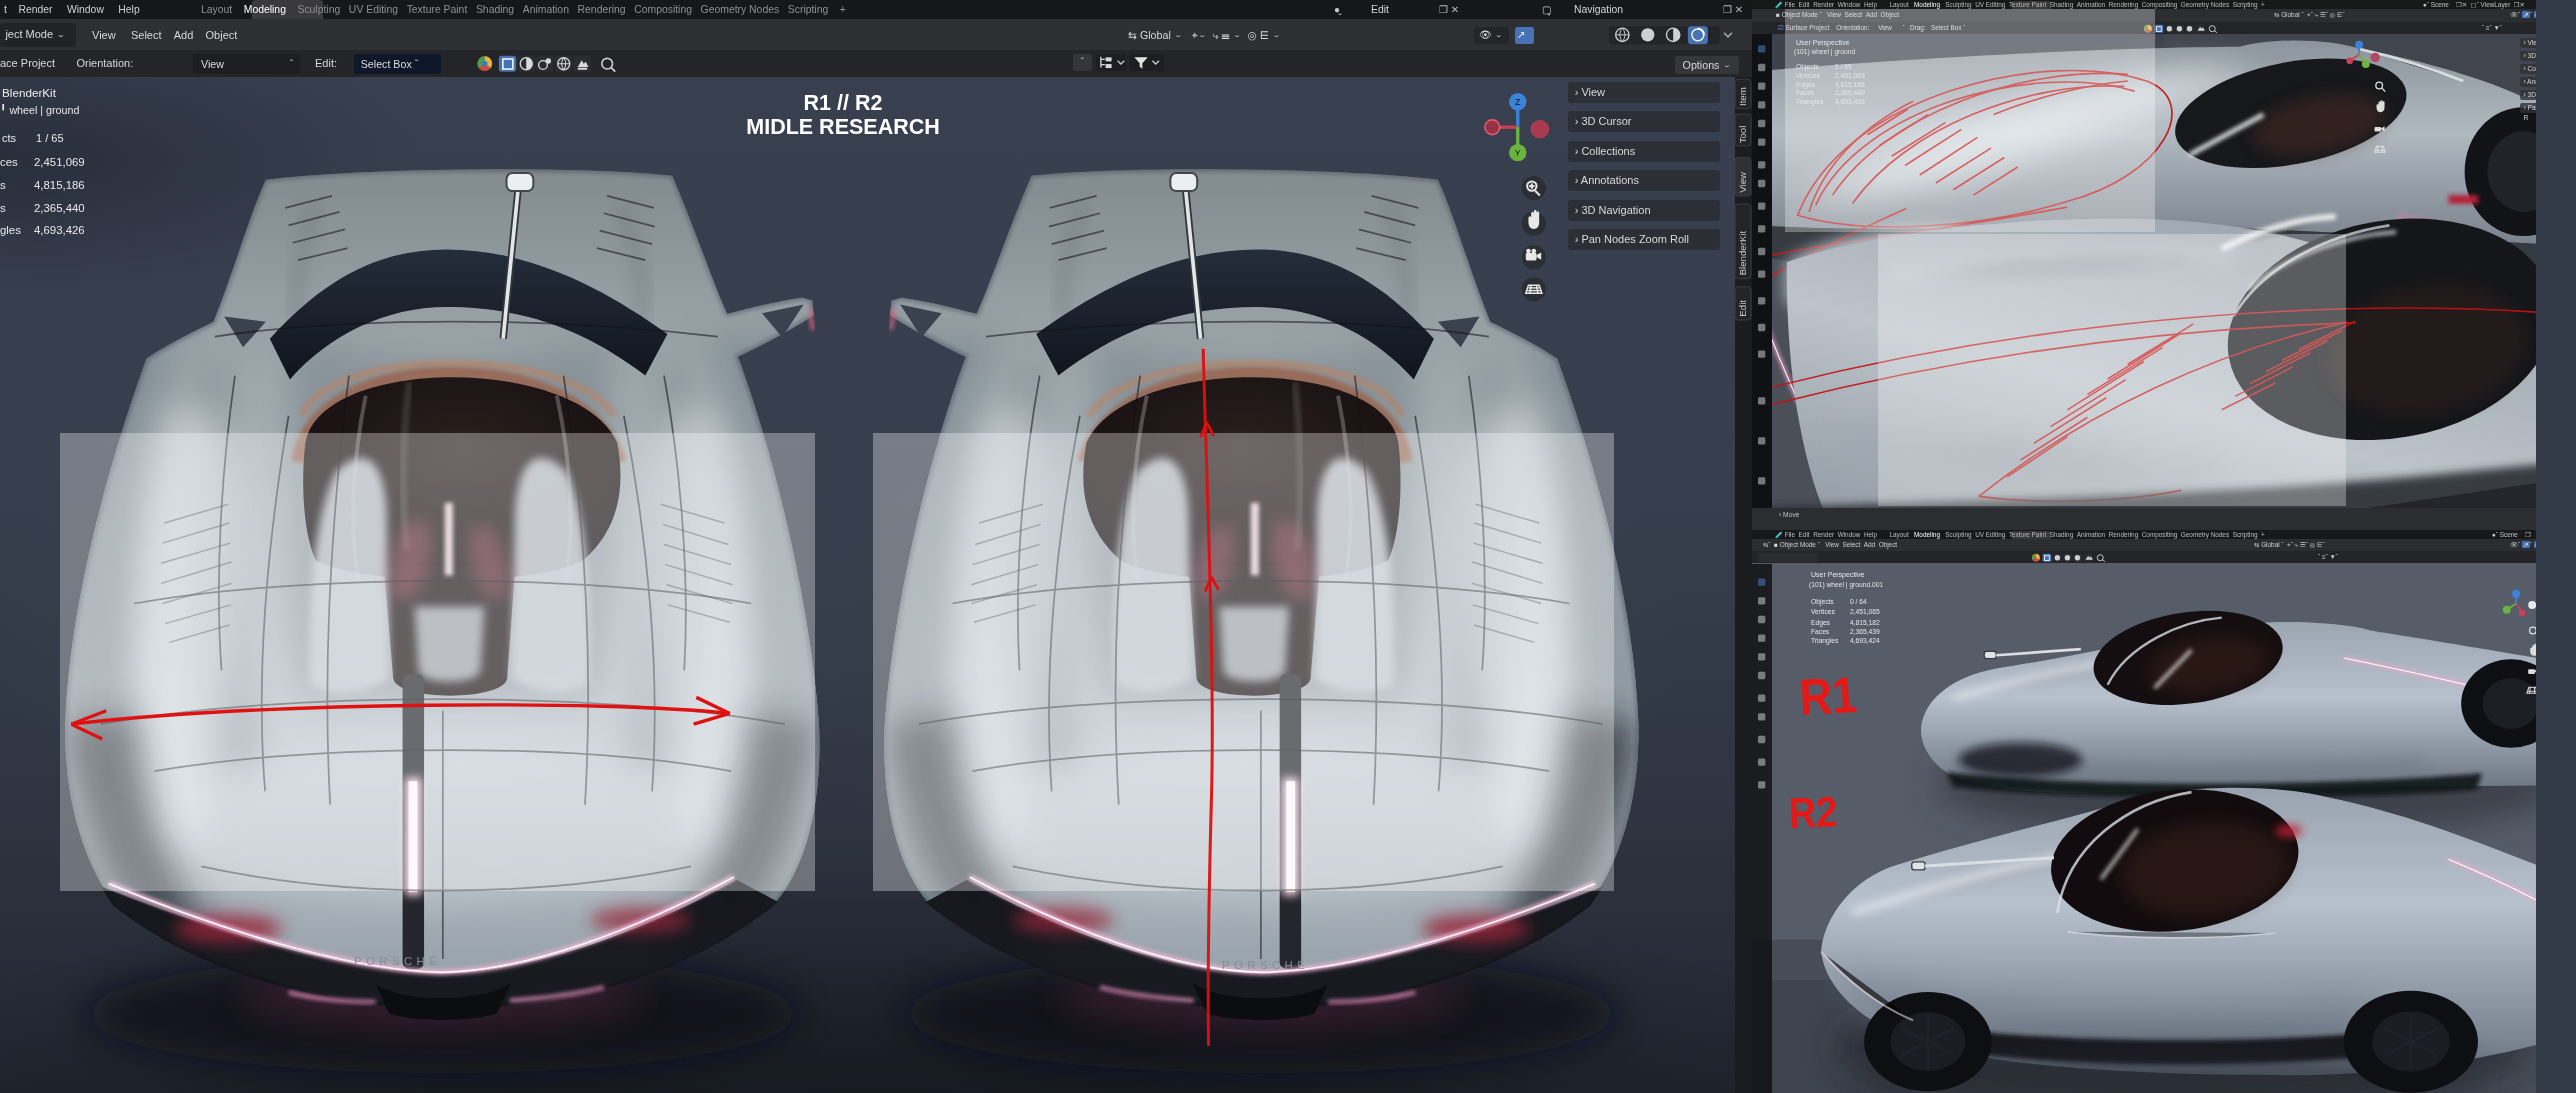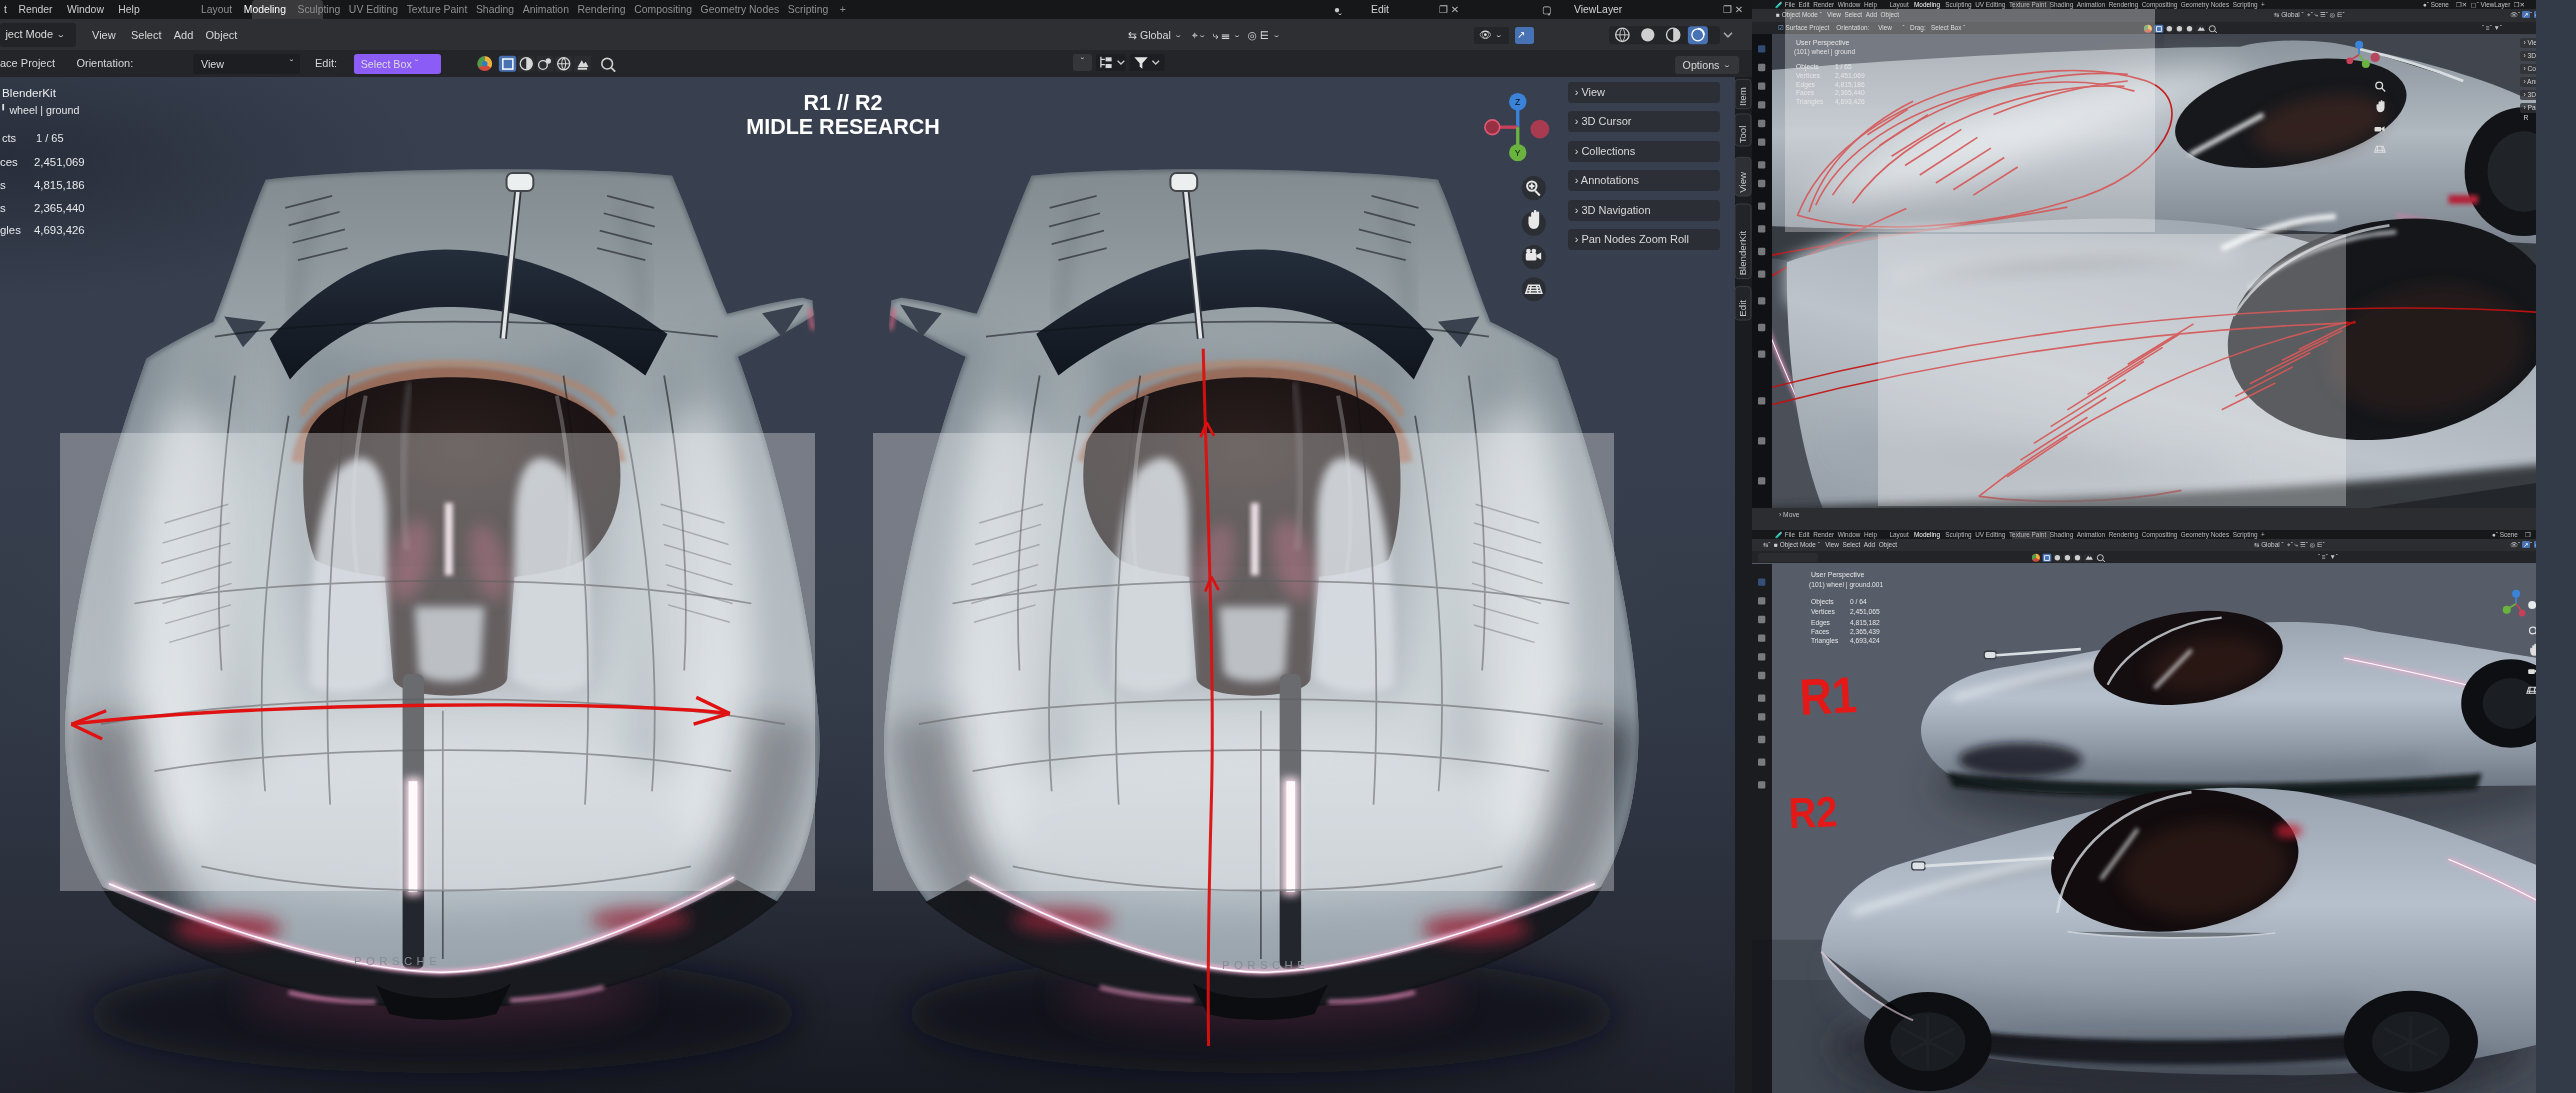--- a/index.html
+++ b/index.html
@@ -12,21 +12,21 @@
 <div class="a" id="root" style="left:0;top:0;width:2536px;height:1093px;overflow:hidden">
 
 <div class="a" style="left:0;top:0;width:1752px;height:19px;background:#161719"></div>
 <div class="a" style="left:252px;top:0;width:71px;height:19px;background:#3a3a3d;border-radius:3.4px 3.4px 0 0"></div>
 <div class="tx" style="left:4px;top:0;height:19px;line-height:19px;font-size:10.4px;color:#cfcfd1">t&nbsp;&nbsp;&nbsp;&nbsp;Render&nbsp;&nbsp;&nbsp;&nbsp;&nbsp;Window&nbsp;&nbsp;&nbsp;&nbsp;&nbsp;Help</div>
 <div class="tx" style="left:201px;top:0;height:19px;line-height:19px;font-size:10.4px;color:#8f9092">Layout&nbsp;&nbsp;&nbsp;&nbsp;<span style="color:#fff">Modeling</span>&nbsp;&nbsp;&nbsp;&nbsp;Sculpting&nbsp;&nbsp;&nbsp;UV&nbsp;Editing&nbsp;&nbsp;&nbsp;Texture&nbsp;Paint&nbsp;&nbsp;&nbsp;Shading&nbsp;&nbsp;&nbsp;Animation&nbsp;&nbsp;&nbsp;Rendering&nbsp;&nbsp;&nbsp;Compositing&nbsp;&nbsp;&nbsp;Geometry&nbsp;Nodes&nbsp;&nbsp;&nbsp;Scripting&nbsp;&nbsp;&nbsp;&nbsp;+</div>
 <div class="tx" style="left:1334px;top:0;height:19px;line-height:19px;font-size:10px;color:#c8c8ca">●̬</div>
     <div class="tx" style="left:1371px;top:0;height:19px;line-height:19px;font-size:10.4px;color:#d5d5d7">Edit</div>
     <div class="tx" style="left:1439px;top:0;height:19px;line-height:19px;font-size:10px;color:#b8b8ba">❐&nbsp;✕</div>
     <div class="tx" style="left:1542px;top:0;height:19px;line-height:19px;font-size:10px;color:#c8c8ca">▢̬</div>
-    <div class="tx" style="left:1574px;top:0;height:19px;line-height:19px;font-size:10.4px;color:#d5d5d7">ViewLayer</div>
+    <div class="tx" style="left:1574px;top:0;height:19px;line-height:19px;font-size:10.4px;color:#d5d5d7">Navigation</div>
     <div class="tx" style="left:1723px;top:0;height:19px;line-height:19px;font-size:10px;color:#b8b8ba">❐&nbsp;✕</div>
 
 <div class="a" style="left:0;top:19px;width:1752px;height:32px;background:#2e2f33"></div>
 <div class="btn" style="left:0;top:23px;width:76px;height:23.5px;line-height:23.5px;font-size:11px;padding-left:5.4px">ject Mode <span class="chev">⌄</span></div>
 <div class="tx" style="left:92px;top:19px;height:32px;line-height:32px;font-size:11px;color:#d8d8da">View&nbsp;&nbsp;&nbsp;&nbsp;&nbsp;Select&nbsp;&nbsp;&nbsp;&nbsp;Add&nbsp;&nbsp;&nbsp;&nbsp;Object</div>
 <div class="tx" style="left:1128px;top:19px;height:32px;line-height:32px;font-size:10.7px;color:#d8d8da">⇆&nbsp;Global&nbsp;<span class="chev">⌄</span>&nbsp;&nbsp;&nbsp;⌖<span class="chev">⌄</span>&nbsp;&nbsp;⤷&nbsp;☰&nbsp;<span class="chev">⌄</span>&nbsp;&nbsp;◎&nbsp;⋿&nbsp;<span class="chev">⌄</span></div>
 <div class="a" style="left:1474px;top:27px;width:35px;height:17.4px;background:#242529;border-radius:2.7px"></div>
 <div class="tx" style="left:1479px;top:19px;height:32px;line-height:32px;font-size:10px;color:#e0e0e0">👁&nbsp;<span class="chev">⌄</span></div>
 <div class="a" style="left:1515px;top:27px;width:19px;height:17.4px;background:#4772b3;border-radius:2.7px"></div>
 <div class="tx" style="left:1517px;top:19px;height:32px;line-height:32px;font-size:10px;color:#fff">↗</div>
@@ -40,21 +40,21 @@
  <rect x="118" y="0" width="30" height="27" rx="5" fill="#4772b3"></rect>
       <circle cx="133" cy="13" r="9" fill="none" stroke="#fff" stroke-width="2"></circle>
       <path d="M133 4a9 9 0 0 1 9 9" stroke="#fff" stroke-width="3" fill="none"></path>
  <path d="M172 10l6 6 6-6" stroke="#aaa" stroke-width="2.2" fill="none"></path>
 </svg>
 
 <div class="a" style="left:0;top:50px;width:1752px;height:27px;background:#242529"></div>
 <div class="tx" style="left:0;top:50px;height:27px;line-height:27px;font-size:11px;color:#d8d8da">ace Project&nbsp;&nbsp;&nbsp;&nbsp;&nbsp;&nbsp;&nbsp;Orientation:</div>
 <div class="a" style="left:193px;top:54px;width:107px;height:20px;background:#1d1e22;border-radius:2.7px;color:#dcdcdd;font-size:10.7px;line-height:20px;padding-left:8px">View<span class="a" style="right:6.7px">ˇ</span></div>
 <div class="tx" style="left:315px;top:50px;height:27px;line-height:27px;font-size:11px;color:#d8d8da">Edit:</div>
-<div class="a" style="left:354px;top:54px;width:87px;height:20px;background:#8b5cf6;border-radius:2.7px;color:#dcdcdd;font-size:10.7px;line-height:20px;padding-left:6.7px">Select Box ˇ</div>
+<div class="a" style="left:354px;top:54px;width:87px;height:20px;background:#0f172a;border-radius:2.7px;color:#dcdcdd;font-size:10.7px;line-height:20px;padding-left:6.7px">Select Box ˇ</div>
 <svg class="a" style="left:476px;top:55px" width="154" height="17.4" viewBox="0 0 230 26">
  <circle cx="13" cy="13" r="11" fill="#cf4a3a"></circle>
       <path d="M13 2a11 11 0 0 1 9 17l-9-6z" fill="#e8b33a"></path>
       <path d="M13 2a11 11 0 0 0-9 17l9-6z" fill="#4a9e4f"></path>
       <circle cx="13" cy="13" r="4" fill="#3478c8"></circle>
  <rect x="34" y="1" width="26" height="24" rx="4" fill="#4772b3"></rect>
       <rect x="40" y="6" width="15" height="15" fill="none" stroke="#fff" stroke-width="2.2"></rect>
  <rect x="62" y="1" width="26" height="24" rx="3" fill="#2b2c30"></rect>
       <circle cx="75" cy="13" r="9" fill="none" stroke="#d8d8d8" stroke-width="2"></circle>
       <path d="M75 4a9 9 0 0 1 0 18z" fill="#d8d8d8"></path>

